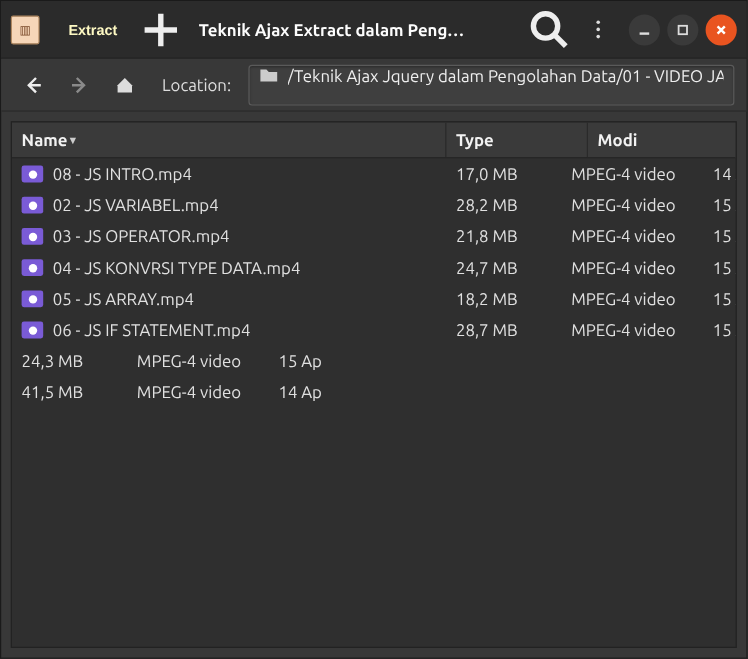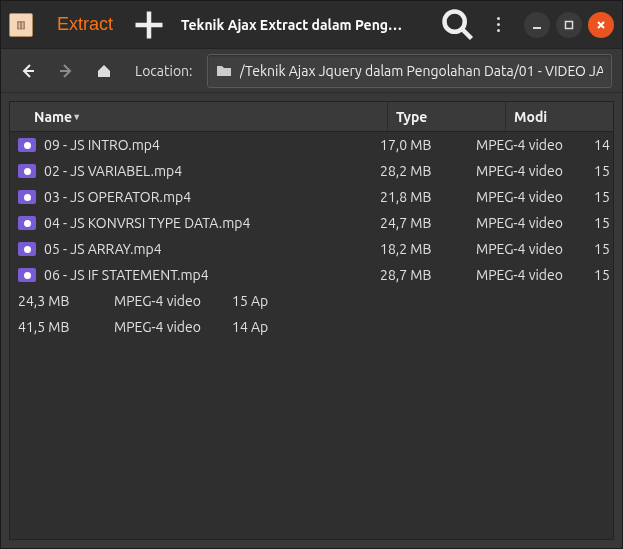--- a/index.html
+++ b/index.html
@@ -27,25 +27,26 @@
     border-radius: 2px;
     display: flex; align-items: center; justify-content: center;
     font-size: 10px; color: #7a4a2a;
     margin-right: 6px;
   }
   .tb-btn {
     height: 34px;
     padding: 0 14px;
     background: transparent;
     border: none;
-    color: #f97316;
-    font-size: 18px;
+    color: #fef9c3;
+    font-size: 12px;
     border-radius: 4px;
     display: flex; align-items: center; justify-content: center;
     cursor: pointer;
+    font-weight: bold;
   }
   .tb-iconbtn { width: 36px; padding: 0; }
   .title-text {
     flex: 1;
     text-align: left;
     font-weight: 700;
     color: #fdfdfd;
     padding: 0 10px;
     white-space: nowrap; overflow: hidden; text-overflow: ellipsis;
   }
@@ -71,21 +72,21 @@
     cursor: pointer;
   }
   .nav-btn.disabled { opacity: .45; cursor: default; }
   .nav-btn svg { width: 16px; height: 16px; fill: #ddd; }
   .loc-label { color: #ddd; margin: 0 10px 0 10px; }
   .loc-field {
     flex: 1; height: 30px;
     background: #3f3f3f;
     border: 1px solid #5a5a5a;
     border-radius: 3px;
-    display: flex; align-items: center;
+    display: flex; align-items: flex-end;
     padding: 16px 8px; gap: 8px;
     color: #eee;
     overflow: hidden;
     box-shadow: inset 0 1px 2px rgba(0,0,0,.3);
   }
   .loc-field svg { width: 16px; height: 16px; fill: #ccc; flex-shrink:0; }
   .loc-path { white-space: nowrap; overflow: hidden; }
   .content {
     flex: 1;
     margin: 8px;
@@ -96,21 +97,21 @@
   }
   .cols {
     height: 30px;
     background: #3a3a3a;
     border-bottom: 1px solid #222;
     display: flex; align-items: stretch;
     font-weight: 700;
     color: #f2f2f2;
   }
   .col { display:flex; align-items:center; padding: 0 8px; border-right: 1px solid #2a2a2a; }
-  .col.name { width: 362px; justify-content: flex-start; margin-left: 16px; }
+  .col.name { width: 362px; justify-content: flex-start; }
   .col.size { width: 96px; }
   .col.type { width: 118px; }
   .col.mod  { flex:1; border-right:none; }
   .sort-ind { font-size: 9px; color:#ccc; margin-right:2px;}
   .rows { flex:1; overflow:hidden; }
   .row {
     height: 26px;
     display:flex; align-items:center;
     color: #e0e0e0;
   }
@@ -211,21 +212,21 @@
         <span>Name</span>
         <span class="sort-ind">▼</span>
       </div>
       <div class="col type">Type</div>
       <div class="col mod">Modi</div>
     </div>
     <div class="rows" id="rows">
         <div class="row">
           <div class="cell name">
             <span class="vicon"></span>
-            <span>09 - JS INTRO.mp4</span>
+            <span>08 - JS INTRO.mp4</span>
           </div>
           <div class="cell size">17,0 MB</div>
           <div class="cell type">MPEG-4 video</div>
           <div class="cell mod">14 Ap</div>
         </div>
         <div class="row">
           <div class="cell name">
             <span class="vicon"></span>
             <span>02 - JS VARIABEL.mp4</span>
           </div>

